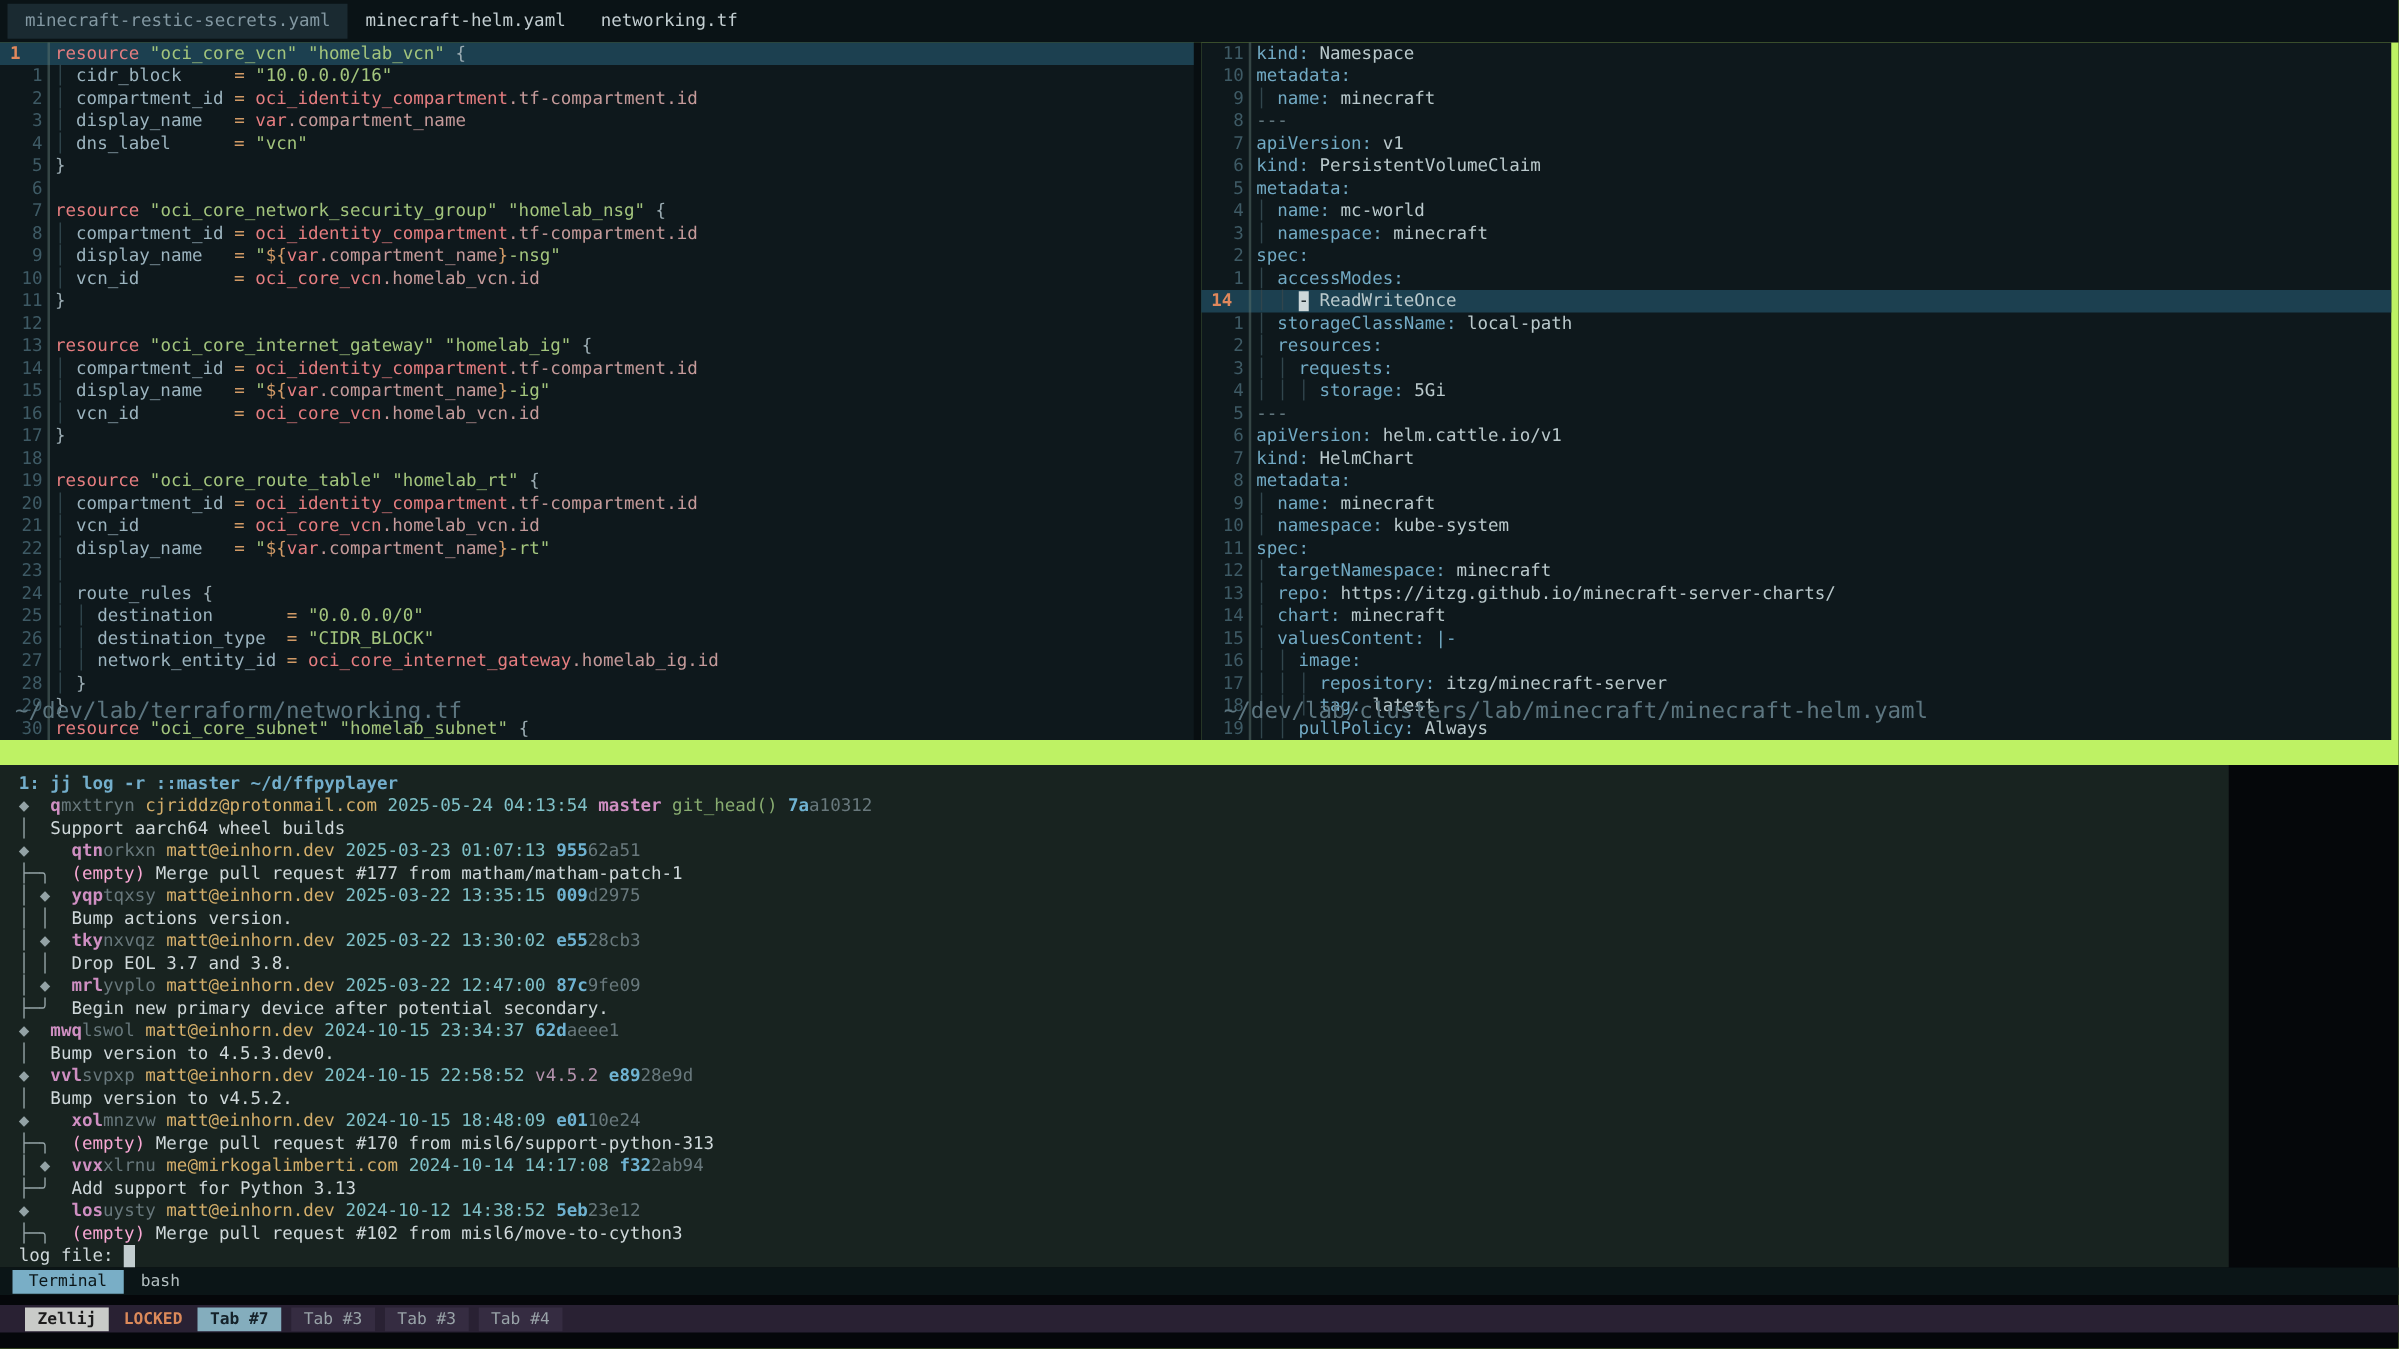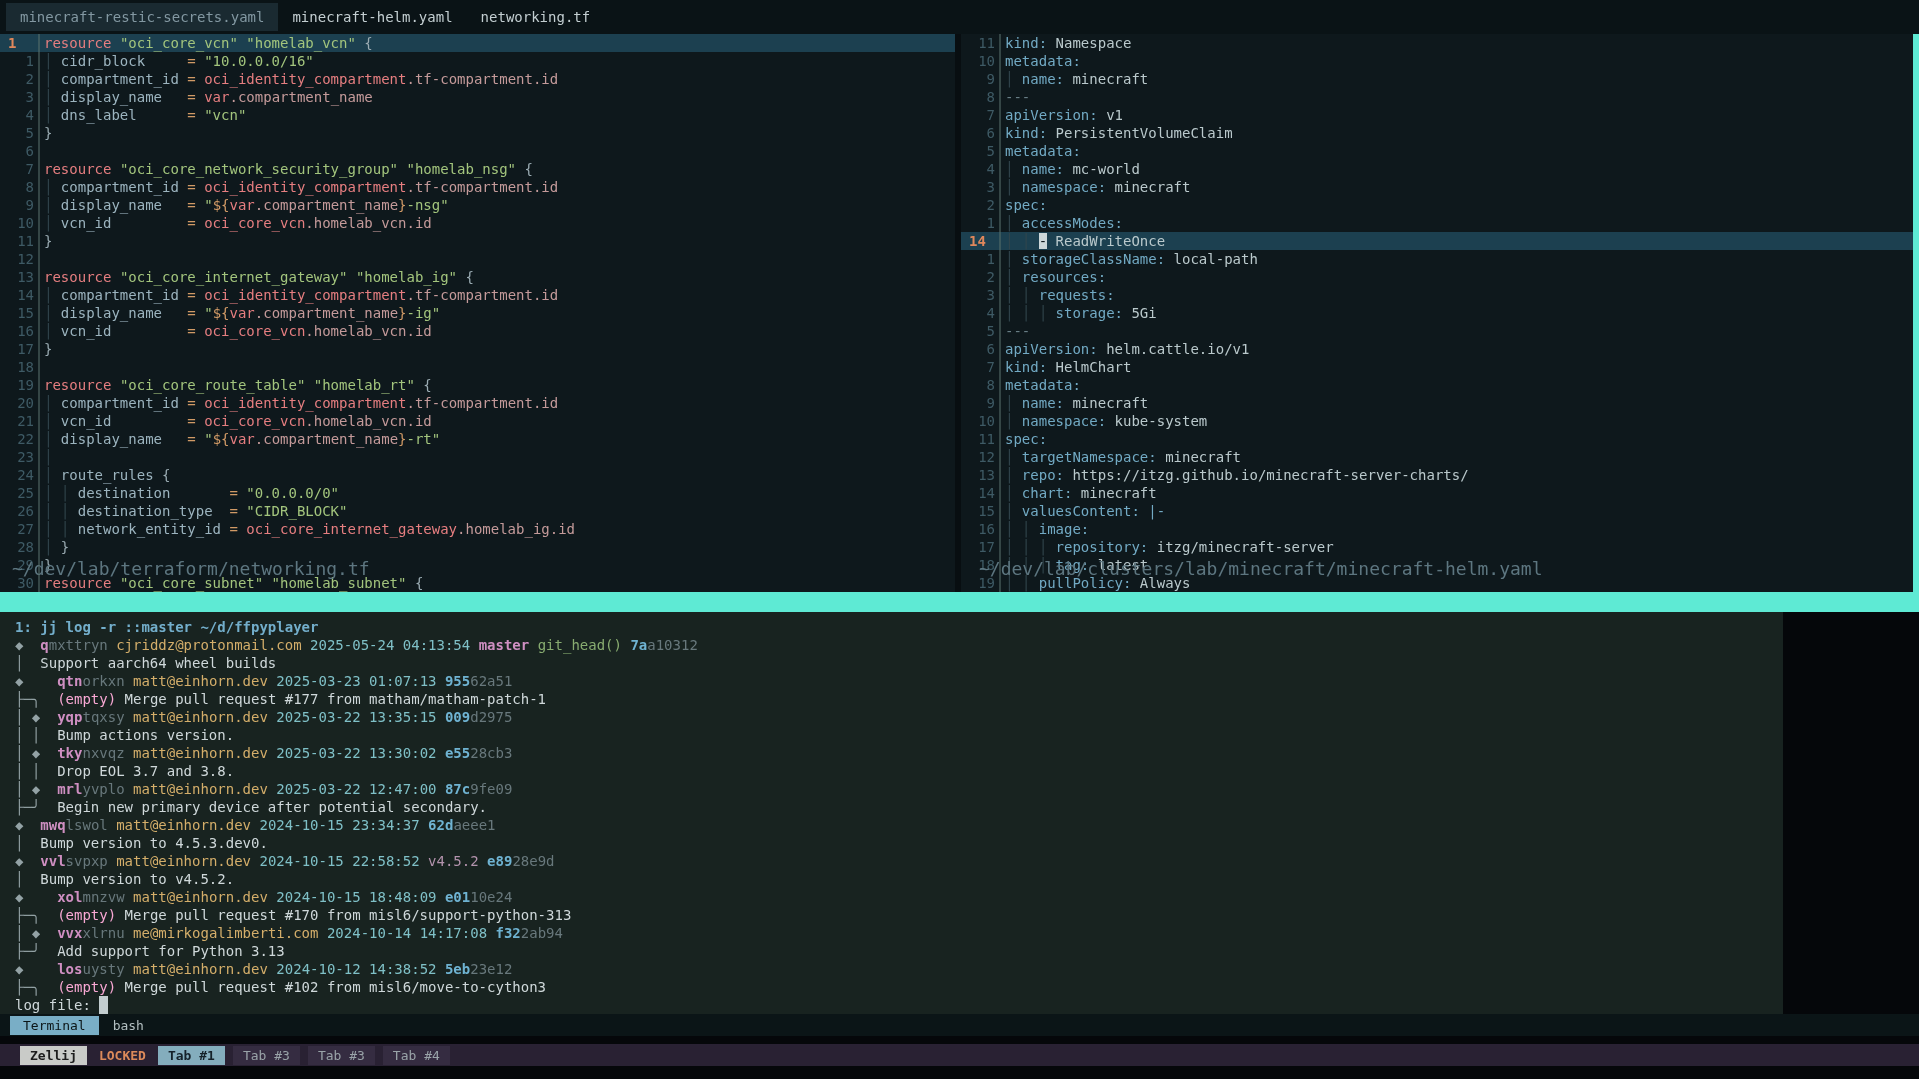--- a/index.html
+++ b/index.html
@@ -1,18 +1,18 @@
 <!DOCTYPE html>
 <html><head>
 <meta charset="utf-8">
 <style>
   *{box-sizing:border-box;margin:0;padding:0}
   body{width:1919px;height:1079px;background:#05070a;overflow:hidden;position:relative;
        font-family:"DejaVu Sans Mono",monospace}
-  .editor{position:absolute;top:0;left:0;width:1919px;height:612px;background:#5eead4}
+  .editor{position:absolute;top:0;left:0;width:1919px;height:612px;background:#bef264}
   .bufferline{position:absolute;top:0;left:0;right:0;height:34px;background:#0a1316;
               display:flex;align-items:center;padding-left:6px}
   .buftab{font-size:14px;padding:6px 14px;color:#c3ced1;white-space:pre}
   .buftab.active{background:#1a2a31;color:#8398a2}
   .splits{position:absolute;top:34px;left:0;width:1919px;height:558px;display:flex}
   .pane{position:relative;height:558px;background:#0e181c}
   .pane.left{width:961px;border-right:6px solid #080e11}
   .pane.right{width:952px}
   .gutterbar{position:absolute;top:0;bottom:0;left:38px;width:2px;background:#566e6a;opacity:.55;z-index:2}
   .cline{display:flex;height:18px;line-height:18px;font-size:14px;white-space:pre;position:relative}
@@ -181,18 +181,18 @@
 
 <div class="termbar">
   <span class="termtab-active">Terminal</span>
   <span class="termtab">bash</span>
 </div>
 
 <div class="zbar">
   <span class="z-app">Zellij</span>
   <span class="z-mode">LOCKED</span>
   <span style="display:flex;align-items:center">
-      <span class="z-tab active">Tab #1</span>
+      <span class="z-tab active">Tab #7</span>
       <span class="z-tab">Tab #3</span>
       <span class="z-tab">Tab #3</span>
       <span class="z-tab">Tab #4</span>
     </span>
 </div>
 
 </body></html>

